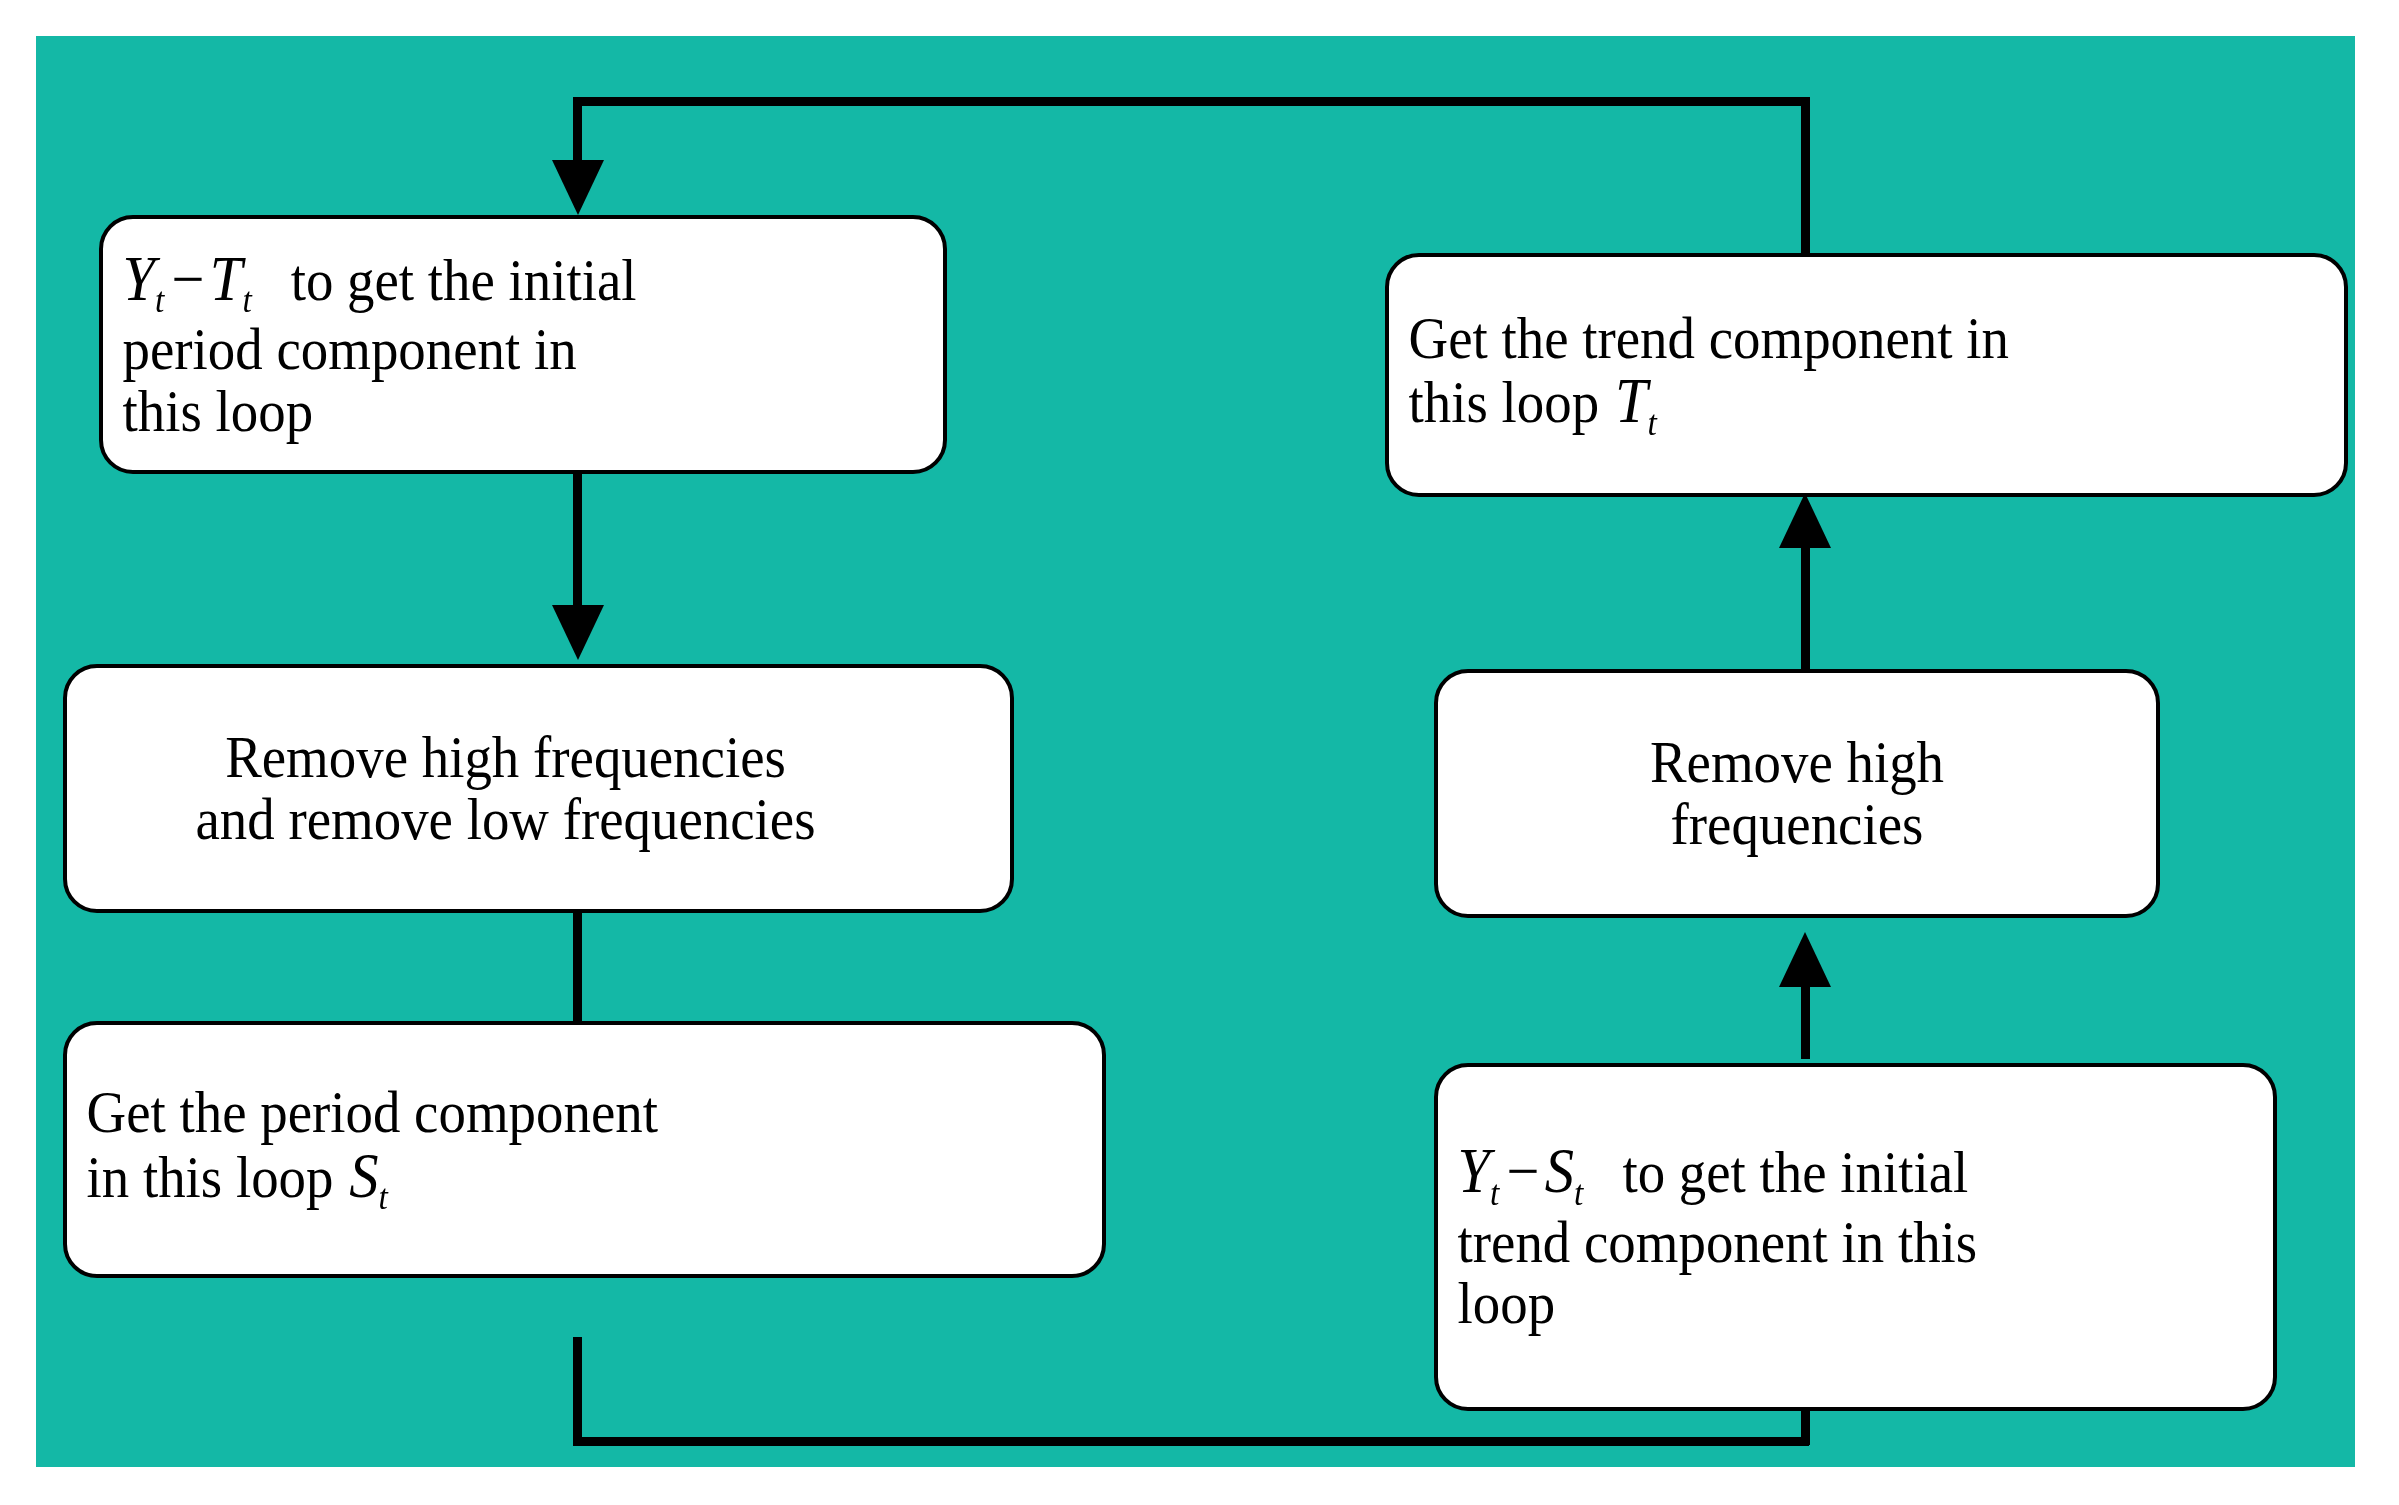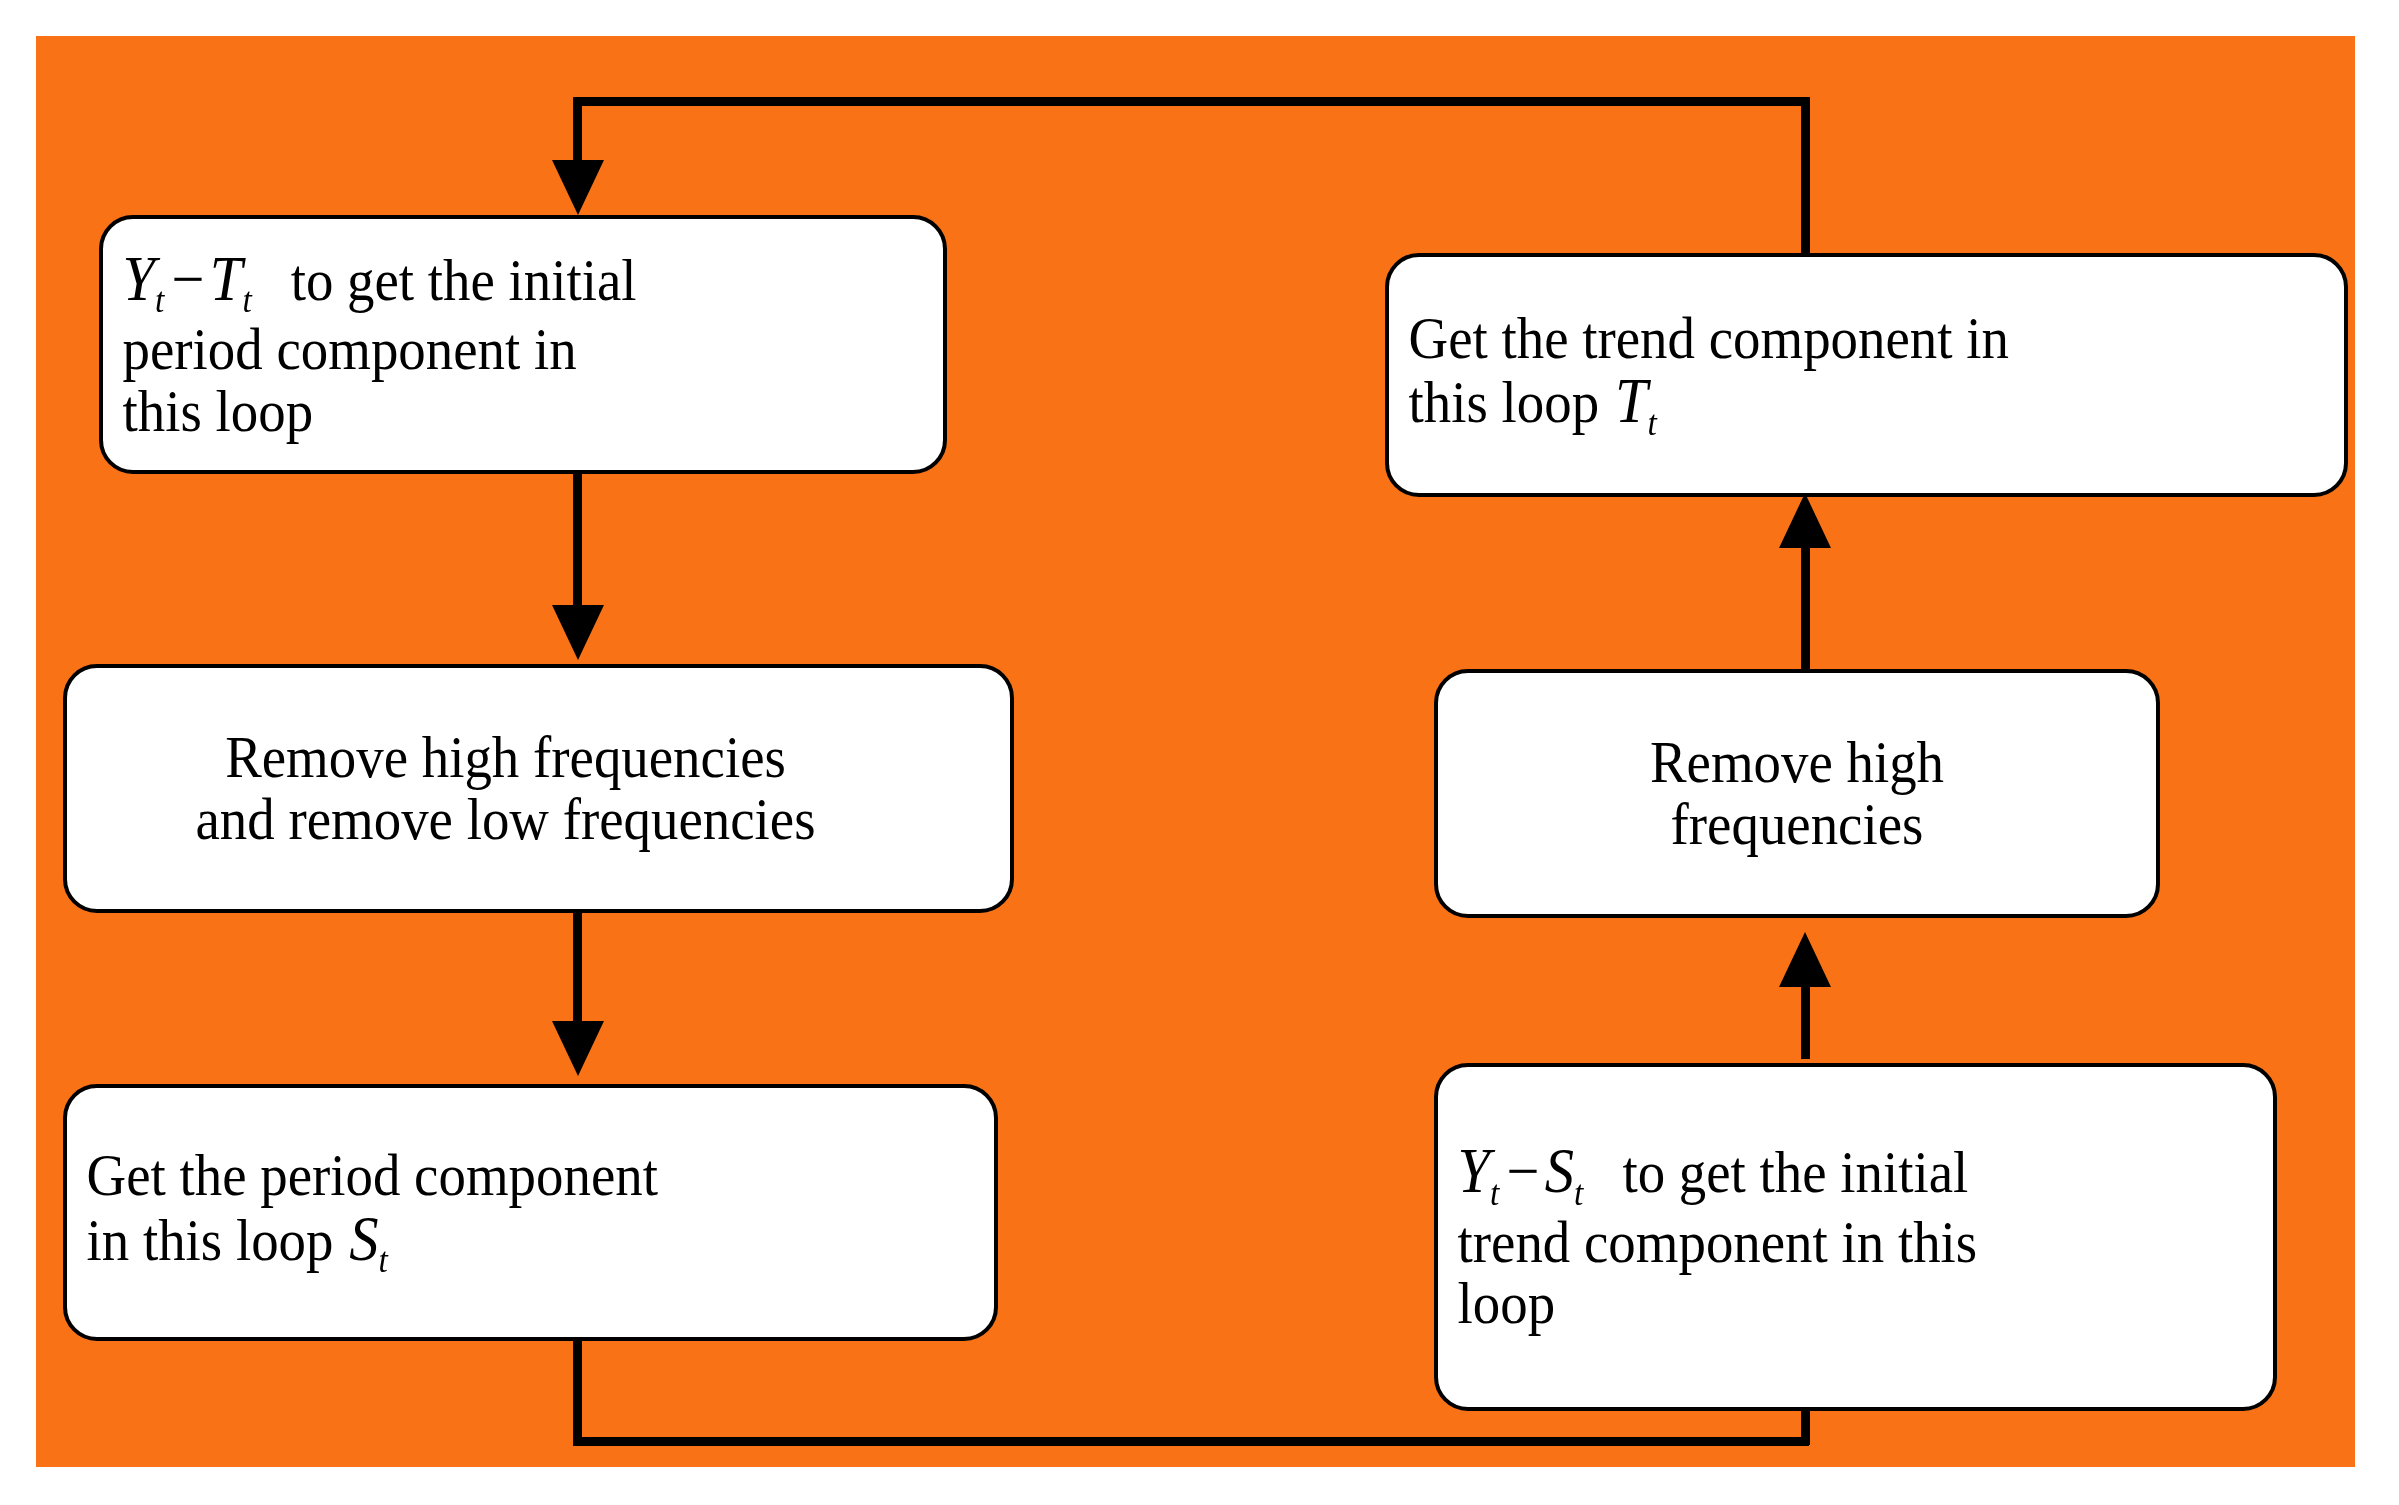--- a/index.html
+++ b/index.html
@@ -13,21 +13,21 @@
     overflow: hidden;
     font-family: "Liberation Serif", "DejaVu Serif", serif;
   }
 
   #canvas {
     position: absolute;
     left: 36px;
     top: 36px;
     width: 2319px;
     height: 1431px;
-    background: #f97316;
+    background: #14b8a6;
   }
 
   
   .box {
     position: absolute;
     background: #ffffff;
     border: 4.8px solid #000000;
     border-radius: 34px;
     box-sizing: border-box;
     display: flex;
@@ -65,21 +65,21 @@
   .minus {
     font-style: normal;
     padding: 0 5.7px;
   }
   .gap { display: inline-block; width: 40px; }
   .gapsm { display: inline-block; width: 17px; }
 
   
   #box-initial-period  { left: 63px;   top: 179px;  width: 848px;  height: 259px; }
   #box-remove-hi-lo    { left: 27px;   top: 628px;  width: 951px; height: 249px; text-align: center; }
-  #box-get-period      { left: 27px;   top: 1048px; width: 935px; height: 257px; justify-content: center; }
+  #box-get-period      { left: 27px;   top: 985px; width: 1043px; height: 257px; justify-content: center; }
   #box-get-trend       { left: 1349px; top: 217px;  width: 963px; height: 244px; }
   #box-remove-hi       { left: 1398px; top: 633px;  width: 726px;  height: 249px; }
   #box-initial-trend   { left: 1398px; top: 1027px; width: 843px;  height: 348px; }
 
   
   .seg {
     position: absolute;
     background: #000000;
   }
   .vline { width: 8.6px; }

